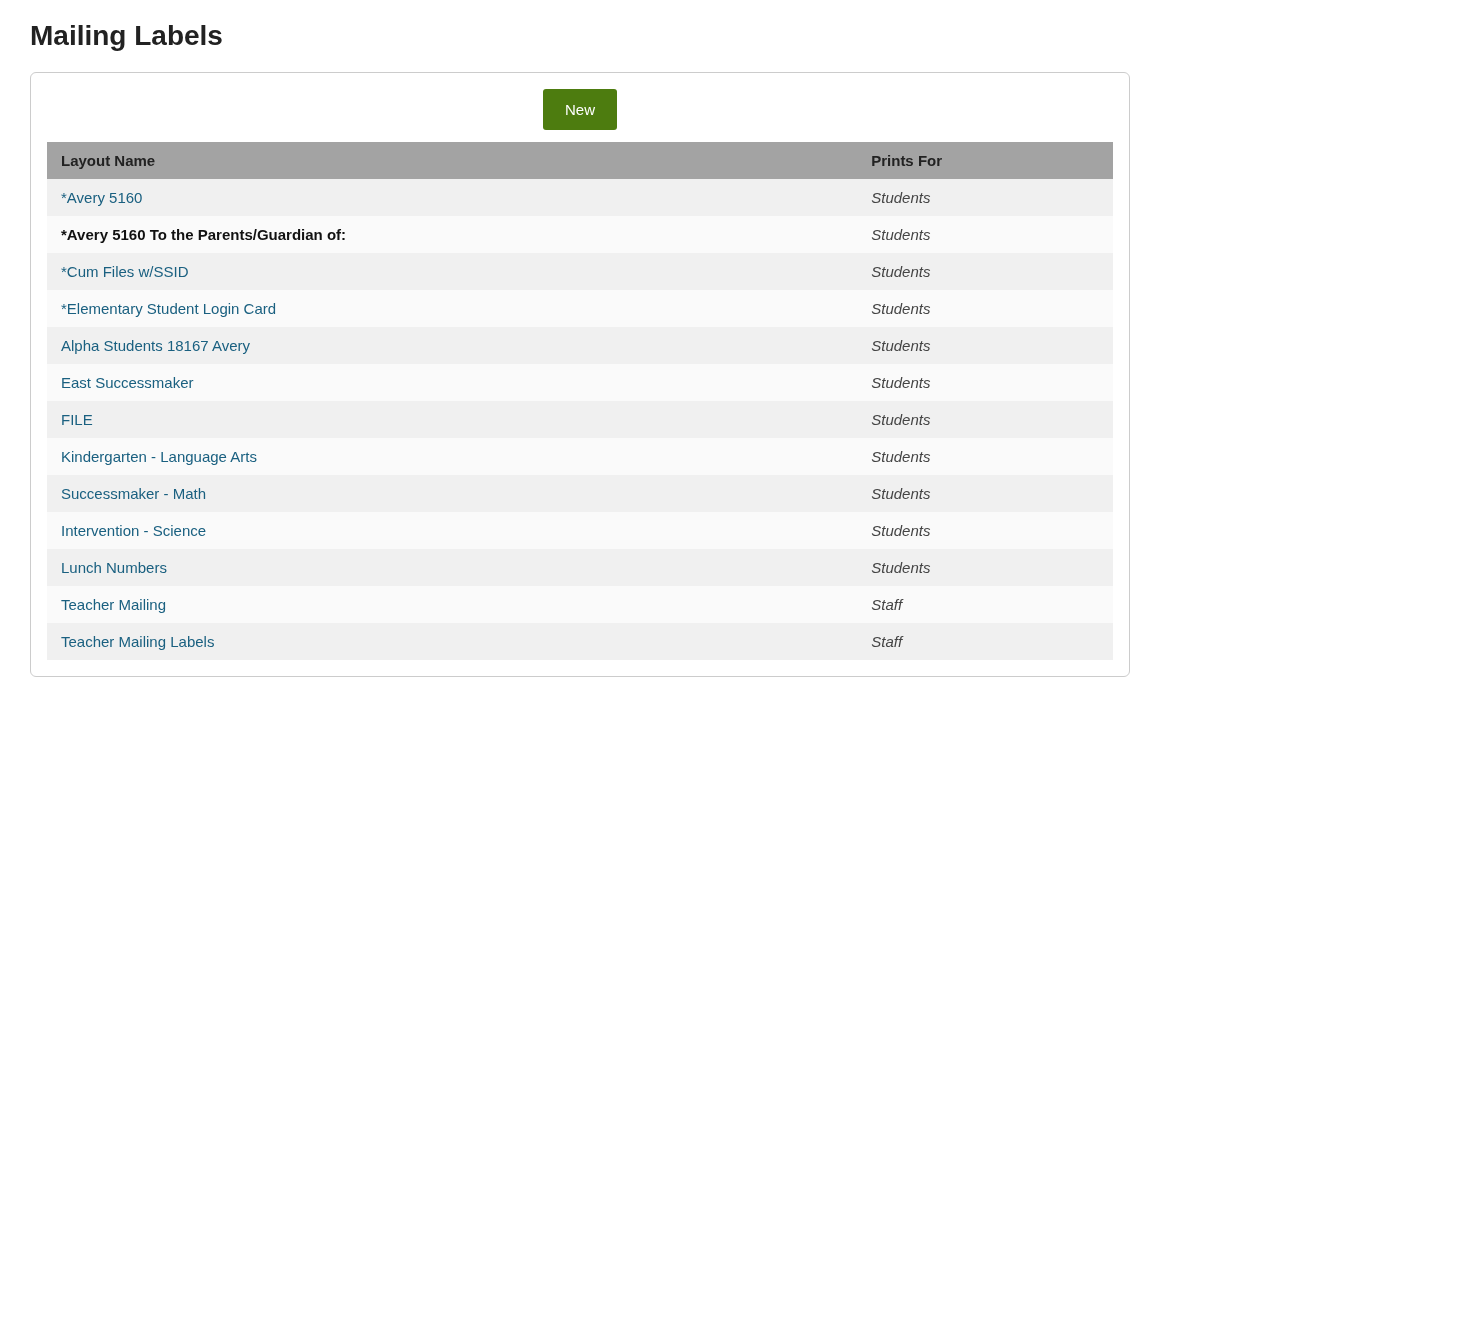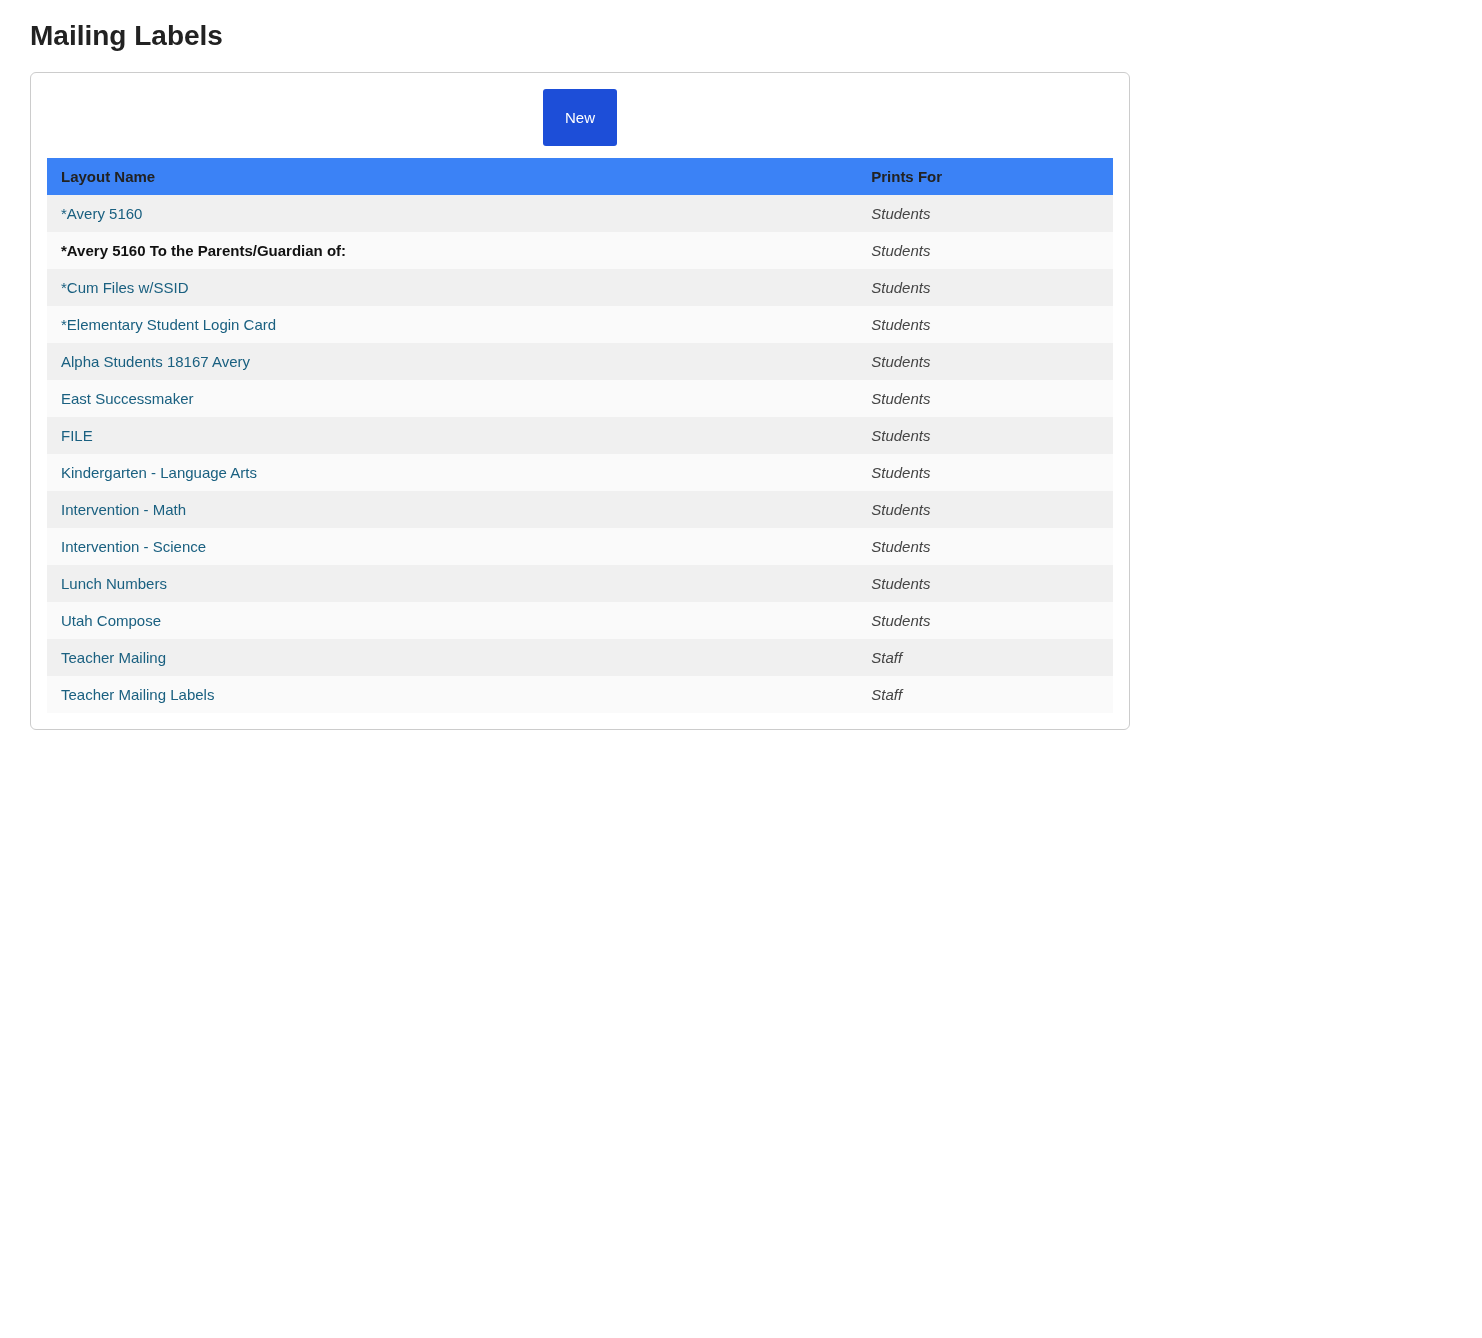--- a/index.html
+++ b/index.html
@@ -29,36 +29,36 @@
       max-width: 1100px;
     }
 
     .new-button-row {
       display: flex;
       justify-content: center;
       margin-bottom: 12px;
     }
 
     .new-button {
-      background-color: #1d4ed8;
+      background-color: #4d7c0f;
       color: #fff;
       border: none;
-      padding: 20px 22px;
+      padding: 12px 22px;
       font-size: 15px;
       cursor: pointer;
       border-radius: 3px;
     }
 
     table {
       width: 100%;
       border-collapse: collapse;
     }
 
     thead tr {
-      background-color: #3b82f6;
+      background-color: #a3a3a3;
     }
 
     thead th {
       text-align: left;
       padding: 10px 14px;
       font-size: 15px;
       font-weight: bold;
       color: #222;
     }
 
@@ -135,33 +135,29 @@
         </tr>
         <tr>
           <td class="link-cell">FILE</td>
           <td class="prints-for-cell">Students</td>
         </tr>
         <tr>
           <td class="link-cell">Kindergarten - Language Arts</td>
           <td class="prints-for-cell">Students</td>
         </tr>
         <tr>
-          <td class="link-cell">Intervention - Math</td>
+          <td class="link-cell">Successmaker - Math</td>
           <td class="prints-for-cell">Students</td>
         </tr>
         <tr>
           <td class="link-cell">Intervention - Science</td>
           <td class="prints-for-cell">Students</td>
         </tr>
         <tr>
           <td class="link-cell">Lunch Numbers</td>
-          <td class="prints-for-cell">Students</td>
-        </tr>
-        <tr>
-          <td class="link-cell">Utah Compose</td>
           <td class="prints-for-cell">Students</td>
         </tr>
         <tr>
           <td class="link-cell">Teacher Mailing</td>
           <td class="prints-for-cell">Staff</td>
         </tr>
         <tr>
           <td class="link-cell">Teacher Mailing Labels</td>
           <td class="prints-for-cell">Staff</td>
         </tr>

